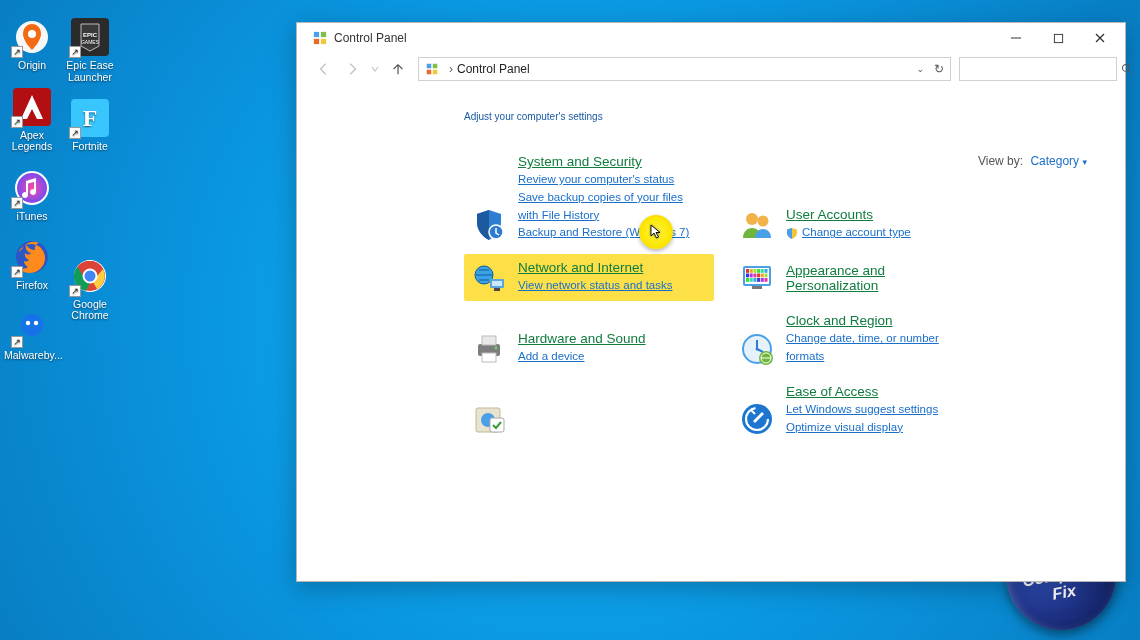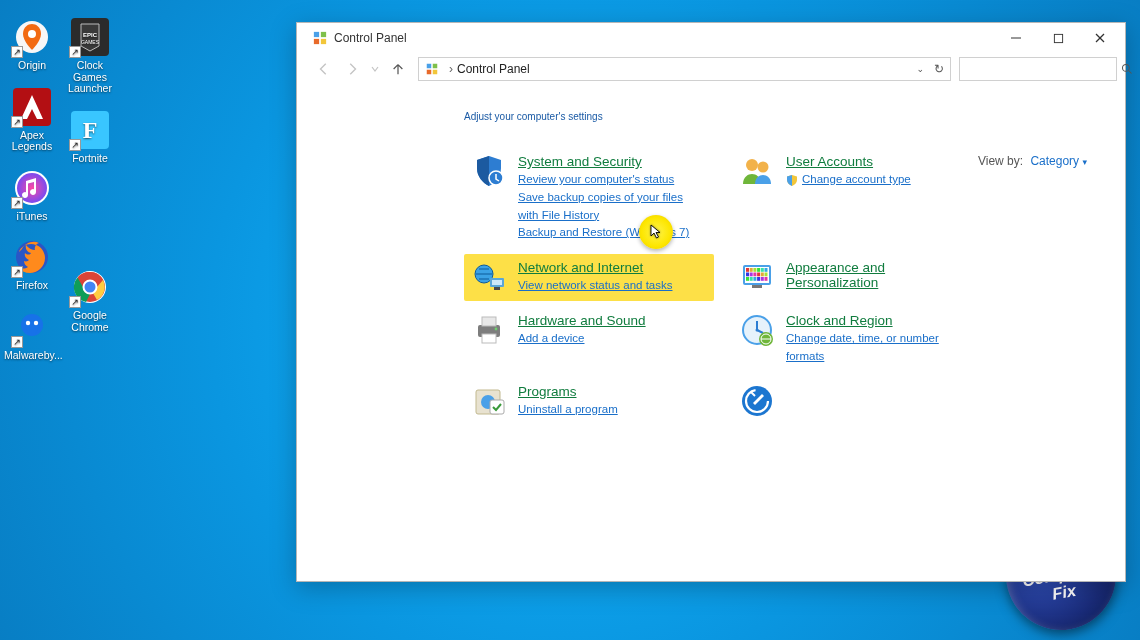--- a/index.html
+++ b/index.html
@@ -41,21 +41,21 @@
   .searchbox .sicon { margin-left:auto; color:#444; }
 
   .cpbody { flex:1; overflow:auto; padding:26px 24px 8px 160px; }
   .headline { color:#1a5aa5; font-size:10px; margin-bottom:26px; }
   .viewby { position:absolute; right:38px; top:95px; font-size:12px;margin-top:36px; }
   .viewby .vlabel { color:#555; margin-right:4px; }
   .viewby .vval { color:#1a6fc9; }
   .viewby .caret { font-size:9px; color:#1a6fc9; }
 
   .cats { display:grid; grid-template-columns: 250px 250px; column-gap:18px; row-gap:6px; }
-  .cat { display:flex; gap:12px; padding:6px 8px; border-radius:2px; }
+  .cat { display:flex; gap:12px; padding:6px 8px; border-radius:2px;align-items:flex-end; }
   .cat.hover { background:#fde047; }
   .cat .cicon { width:34px; height:34px; flex:none; display:flex; align-items:center; justify-content:center; }
   .cat .ctext { display:flex; flex-direction:column; }
   .cat .ctitle { color:#107c3e; font-size:13.5px; margin-bottom:2px; }
   .cat .clink  { color:#1a6fc9; font-size:11.5px; line-height:1.55; display:flex; align-items:center; gap:4px; }
   .cat .clink .mini { width:12px; height:12px; display:inline-flex; align-items:center; justify-content:center; }
 
   
   .cursor-mark { position:absolute; width:34px; height:34px; border-radius:50%;
                  background:radial-gradient(circle, #fff44a 0%, #fde600 60%, #e7c500 100%);
@@ -135,21 +135,21 @@
       <div class="dicon">
     <div class="img">
           <svg width="38" height="38">
             <rect width="38" height="38" rx="4" fill="#2b2b2b"></rect>
             <path d="M10 6h18v22l-9 5-9-5z" fill="#3a3a3a" stroke="#bcbcbc"></path>
             <text x="19" y="19" fill="#fff" font-size="6" font-weight="700" text-anchor="middle">EPIC</text>
             <text x="19" y="26" fill="#fff" font-size="5" text-anchor="middle">GAMES</text>
           </svg>
           <div class="shortcut">↗</div>
         </div>
-    <div class="lbl">Clock Games Launcher</div>
+    <div class="lbl">Epic Ease Launcher</div>
   </div>
       <div class="dicon">
     <div class="img">
           <svg width="38" height="38">
             <rect width="38" height="38" rx="4" fill="#39c6ff"></rect>
             <text x="19" y="27" fill="#fff" font-size="24" font-weight="800" text-anchor="middle" font-family="Arial Black">F</text>
           </svg>
           <div class="shortcut">↗</div>
         </div>
     <div class="lbl">Fortnite</div>
@@ -395,36 +395,39 @@
     </div>
         <div class="cat ">
       <div class="cicon">
             <svg width="34" height="34">
               <rect x="4" y="6" width="24" height="24" rx="2" fill="#e8e2d0" stroke="#c2b98f"></rect>
               <circle cx="16" cy="18" r="7" fill="#4aa0e8"></circle>
               <rect x="18" y="16" width="14" height="14" rx="2" fill="#fff" stroke="#aaa"></rect>
               <path d="M21 23l3 3 5-6" stroke="#3a9a3a" stroke-width="2" fill="none"></path>
             </svg>
           </div>
-      <div class="ctext">
-        <a href="#" class="ctitle">Programs</a>
-        <a class="clink" href="#">
-              <span>Uninstall a program</span>
-            </a>
-      </div>
     </div>
         <div class="cat ">
       <div class="cicon">
             <svg width="34" height="34">
               <circle cx="17" cy="17" r="15" fill="#1c76d0"></circle>
               <circle cx="17" cy="17" r="11" fill="none" stroke="#fff" stroke-width="2.2" stroke-dasharray="50 20"></circle>
               <path d="M22 10l-9 9 2 2 9-9z" fill="#fff"></path>
               <path d="M11 8l4 4" stroke="#fff" stroke-width="2"></path>
             </svg>
           </div>
+      <div class="ctext">
+        <a href="#" class="ctitle">Ease of Access</a>
+        <a class="clink" href="#">
+              <span>Let Windows suggest settings</span>
+            </a>
+            <a class="clink" href="#">
+              <span>Optimize visual display</span>
+            </a>
+      </div>
     </div>
       </div>
   </div>
 
   <div class="cursor-mark" style="left:342px; top:192px;">
     <svg width="12" height="16" viewBox="0 0 12 16">
         <path d="M1 1 L1 12 L4 9 L6.5 14 L8.5 13 L6 8.5 L10 8.5 Z" fill="#fff" stroke="#000" stroke-width=".9"></path>
       </svg>
   </div>
 </div>

